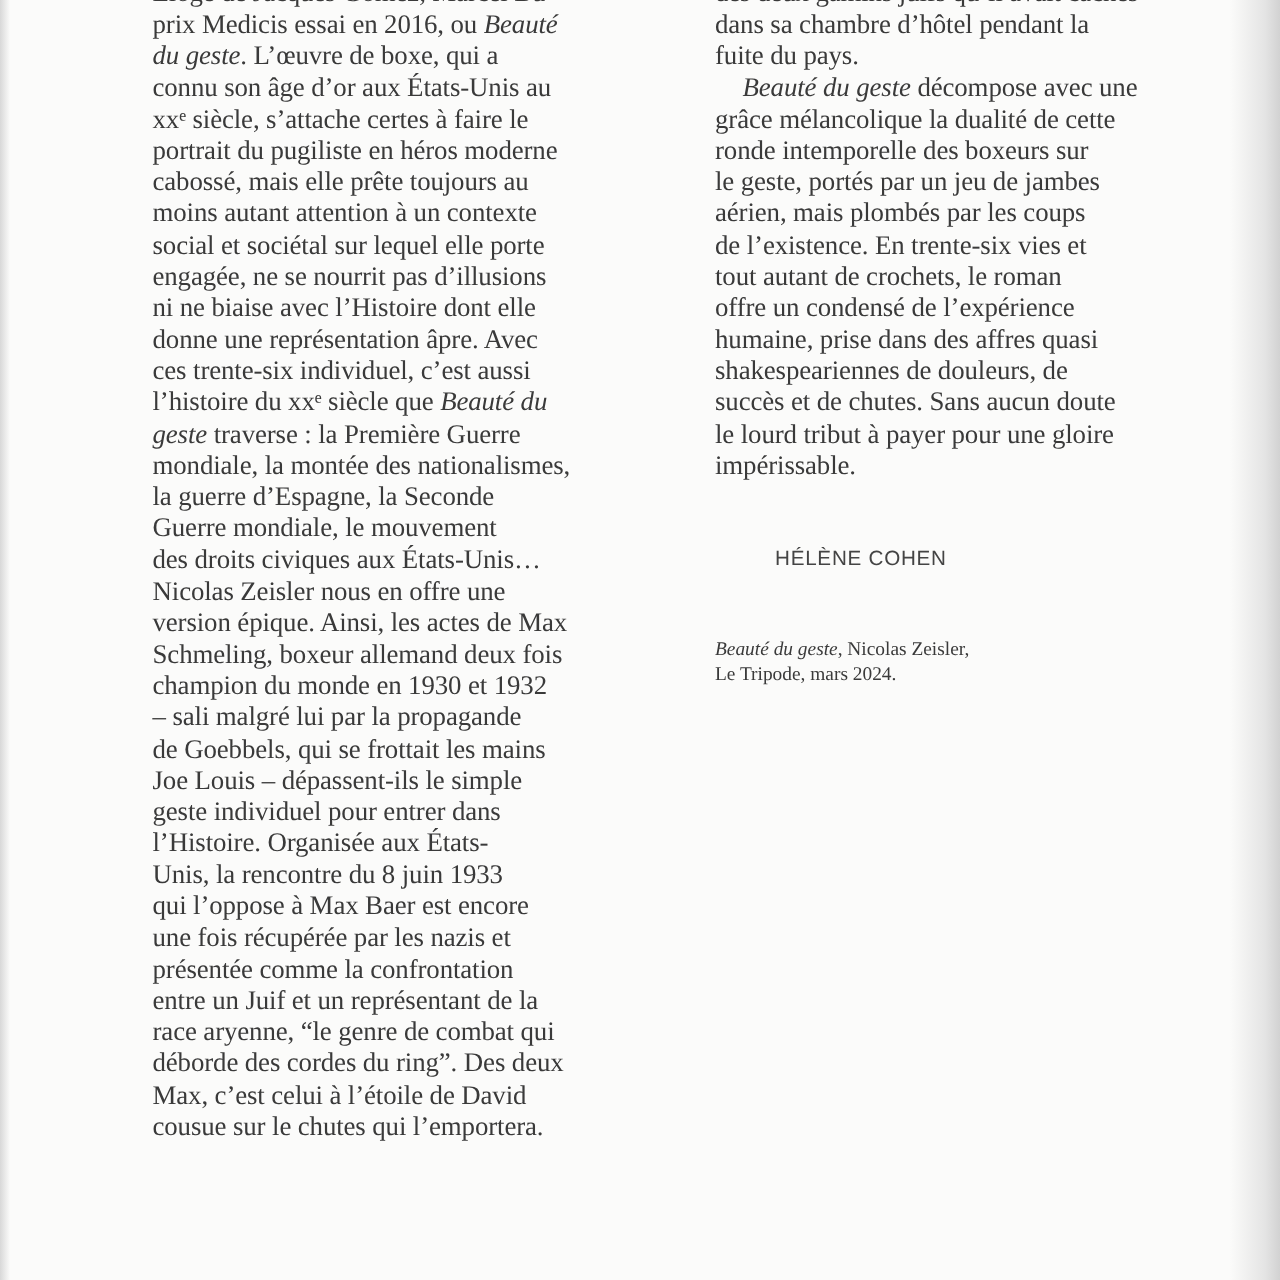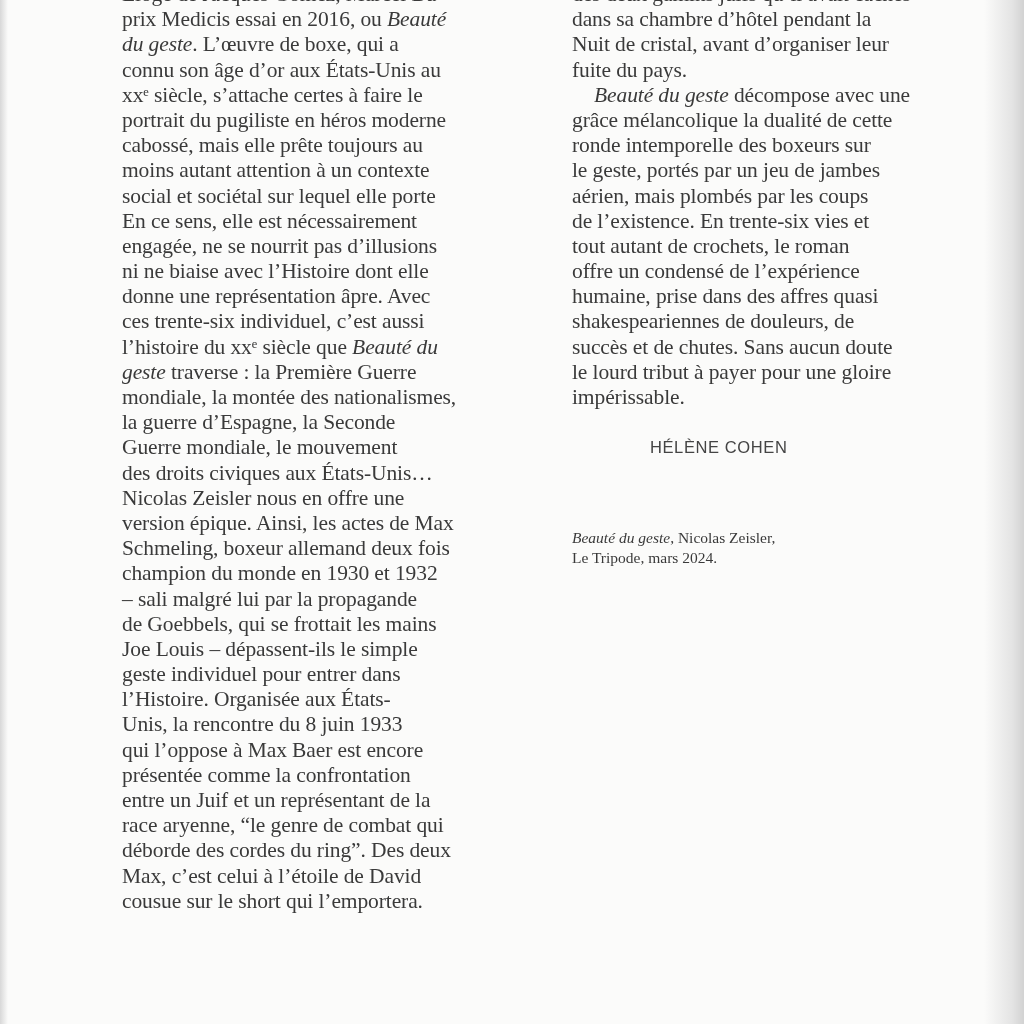--- a/index.html
+++ b/index.html
@@ -21,47 +21,46 @@
     position: absolute; top: -18px;
     font-size: 21.5px; line-height: 25.2px;
     letter-spacing: -0.1px;
   }
   .col-left { left: 122px; width: 400px; }
   .col-right { left: 572px; width: 380px; }
   .line { white-space: nowrap; height: 25.2px; }
   .indent { padding-left: 22px; }
   i { font-style: italic; }
   .signature {
-    position: absolute; left: 650px; top: 438px;
+    position: absolute; left: 620px; top: 438px;
     font-family: "Liberation Sans", "DejaVu Sans", sans-serif;
     font-size: 16.5px; letter-spacing: 0.6px; color: #444;
   }
   .biblio {
-    position: absolute; left: 572px; top: 528px;
+    position: absolute; left: 572px; top: 510px;
     font-size: 15.5px; line-height: 19.5px; color: #3a3a3a;
   }
   .biblio .line { height: 19.5px; }
 </style>
 </head>
 <body>
 
 <div class="page-shadow-left"></div>
 <div class="page-shadow-right"></div>
 
 <div class="col col-left" id="left-col">
     <div class="line"><span>Éloge de Jacques Gomez, Marcel Bu</span></div>
     <div class="line"><span>prix Medicis essai en 2016, ou </span><i>Beauté</i></div>
     <div class="line"><i>du geste</i><span>. L’œuvre de boxe, qui a</span></div>
     <div class="line"><span>connu son âge d’or aux États-Unis au</span></div>
     <div class="line"><span>xxᵉ siècle, s’attache certes à faire le</span></div>
     <div class="line"><span>portrait du pugiliste en héros moderne</span></div>
     <div class="line"><span>cabossé, mais elle prête toujours au</span></div>
     <div class="line"><span>moins autant attention à un contexte</span></div>
     <div class="line"><span>social et sociétal sur lequel elle porte</span></div>
-    <div class="line"><span>En ce sens, elle est nécessairement</span></div>
     <div class="line"><span>engagée, ne se nourrit pas d’illusions</span></div>
     <div class="line"><span>ni ne biaise avec l’Histoire dont elle</span></div>
     <div class="line"><span>donne une représentation âpre. Avec</span></div>
     <div class="line"><span>ces trente-six individuel, c’est aussi</span></div>
     <div class="line"><span>l’histoire du xxᵉ siècle que </span><i>Beauté du</i></div>
     <div class="line"><i>geste</i><span> traverse : la Première Guerre</span></div>
     <div class="line"><span>mondiale, la montée des nationalismes,</span></div>
     <div class="line"><span>la guerre d’Espagne, la Seconde</span></div>
     <div class="line"><span>Guerre mondiale, le mouvement</span></div>
     <div class="line"><span>des droits civiques aux États-Unis…</span></div>
@@ -69,31 +68,31 @@
     <div class="line"><span>version épique. Ainsi, les actes de Max</span></div>
     <div class="line"><span>Schmeling, boxeur allemand deux fois</span></div>
     <div class="line"><span>champion du monde en 1930 et 1932</span></div>
     <div class="line"><span>– sali malgré lui par la propagande</span></div>
     <div class="line"><span>de Goebbels, qui se frottait les mains</span></div>
     <div class="line"><span>Joe Louis – dépassent-ils le simple</span></div>
     <div class="line"><span>geste individuel pour entrer dans</span></div>
     <div class="line"><span>l’Histoire. Organisée aux États-</span></div>
     <div class="line"><span>Unis, la rencontre du 8 juin 1933</span></div>
     <div class="line"><span>qui l’oppose à Max Baer est encore</span></div>
+    <div class="line"><span>une fois récupérée par les nazis et</span></div>
     <div class="line"><span>présentée comme la confrontation</span></div>
     <div class="line"><span>entre un Juif et un représentant de la</span></div>
     <div class="line"><span>race aryenne, “le genre de combat qui</span></div>
     <div class="line"><span>déborde des cordes du ring”. Des deux</span></div>
     <div class="line"><span>Max, c’est celui à l’étoile de David</span></div>
-    <div class="line"><span>cousue sur le short qui l’emportera.</span></div>
+    <div class="line"><span>cousue sur le chutes qui l’emportera.</span></div>
   </div>
 <div class="col col-right" id="right-col">
     <div class="line"><span>des deux gamins juifs qu’il avait cachés</span></div>
     <div class="line"><span>dans sa chambre d’hôtel pendant la</span></div>
-    <div class="line"><span>Nuit de cristal, avant d’organiser leur</span></div>
     <div class="line"><span>fuite du pays.</span></div>
     <div class="line indent"><i>Beauté du geste</i><span> décompose avec une</span></div>
     <div class="line"><span>grâce mélancolique la dualité de cette</span></div>
     <div class="line"><span>ronde intemporelle des boxeurs sur</span></div>
     <div class="line"><span>le geste, portés par un jeu de jambes</span></div>
     <div class="line"><span>aérien, mais plombés par les coups</span></div>
     <div class="line"><span>de l’existence. En trente-six vies et</span></div>
     <div class="line"><span>tout autant de crochets, le roman</span></div>
     <div class="line"><span>offre un condensé de l’expérience</span></div>
     <div class="line"><span>humaine, prise dans des affres quasi</span></div>

